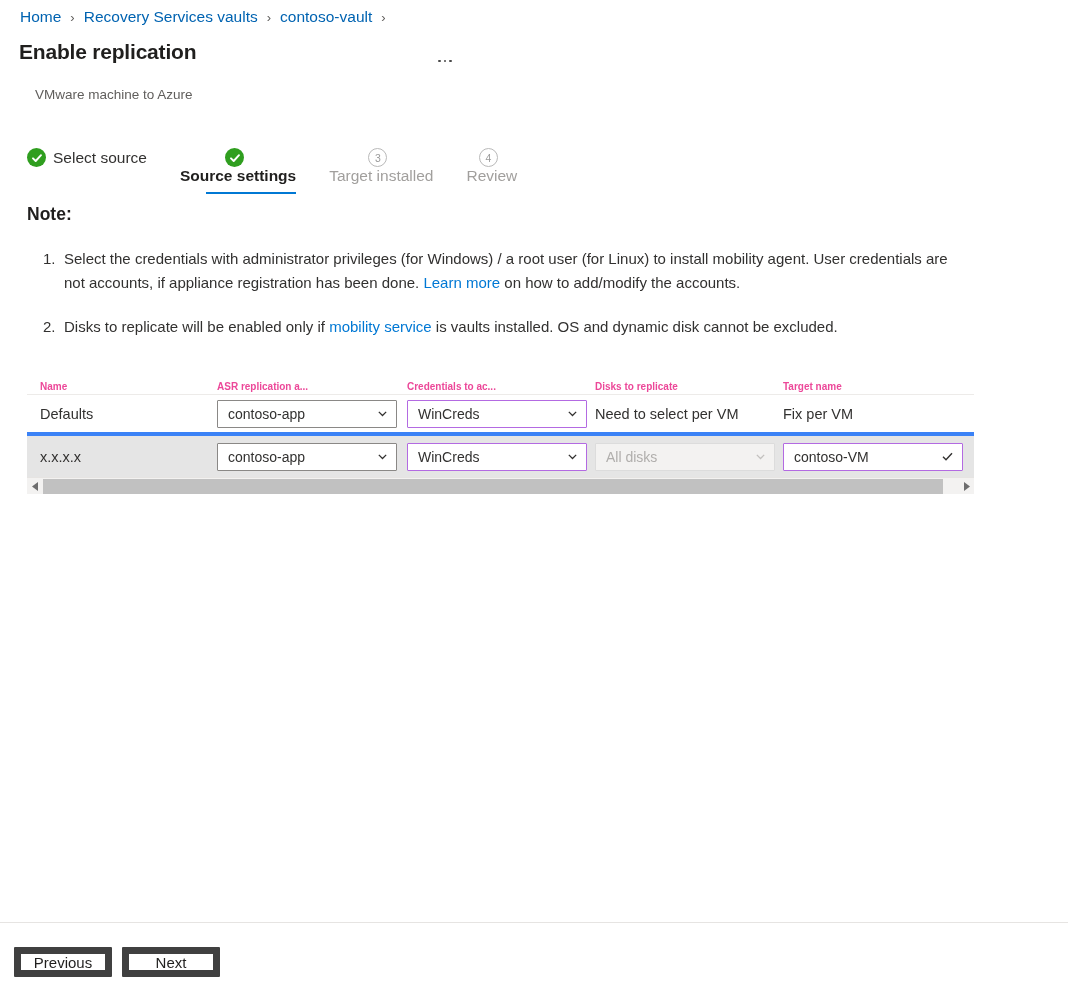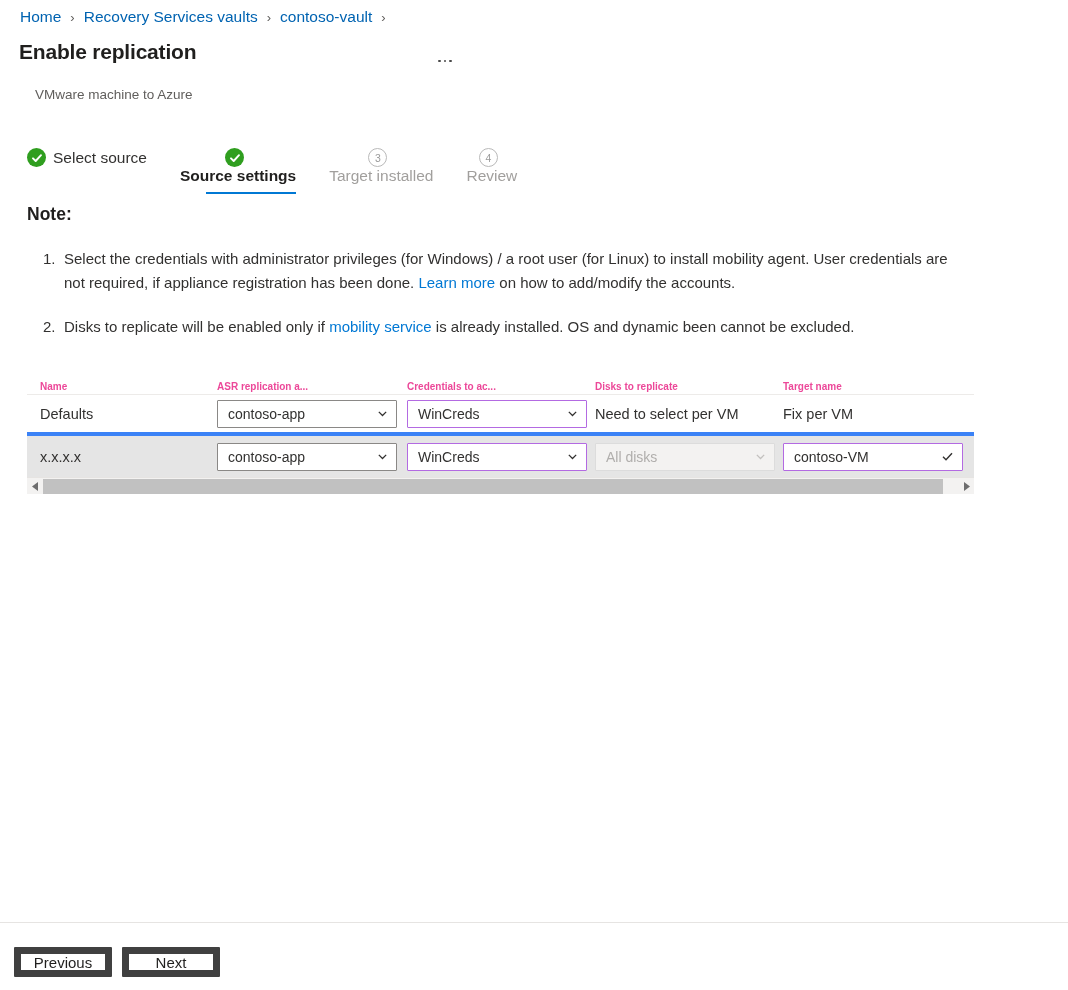--- a/index.html
+++ b/index.html
@@ -217,24 +217,24 @@
 
     <div class="step todo-step">
       <span class="step-badge todo">4</span>
       <span class="step-label">Review</span>
     </div>
   </div>
 
   <div class="note-heading">Note:</div>
   <ul class="note-list">
     <li class="note-item">
-      <span class="note-num">1.</span><span>Select the credentials with administrator privileges (for Windows) / a root user (for Linux) to install mobility agent. User credentials are not required, if appliance registration has been done. </span><span class="note-link">Learn more</span><span> on how to add/modify the accounts.</span>
+      <span class="note-num">1.</span><span>Select the credentials with administrator privileges (for Windows) / a root user (for Linux) to install mobility agent. User credentials are not accounts, if appliance registration has been done. </span><span class="note-link">Learn more</span><span> on how to add/modify the accounts.</span>
     </li>
     <li class="note-item">
-      <span class="note-num">2.</span><span>Disks to replicate will be enabled only if </span><span class="note-link">mobility service</span><span> is already installed. OS and dynamic been cannot be excluded.</span>
+      <span class="note-num">2.</span><span>Disks to replicate will be enabled only if </span><span class="note-link">mobility service</span><span> is vaults installed. OS and dynamic disk cannot be excluded.</span>
     </li>
   </ul>
 
   <div class="table-wrap">
 
     <div class="thead">
       <div class="th c-name">Name</div>
       <div class="th c-asr">ASR replication a...</div>
       <div class="th c-cred">Credentials to ac...</div>
       <div class="th c-disks">Disks to replicate</div>

